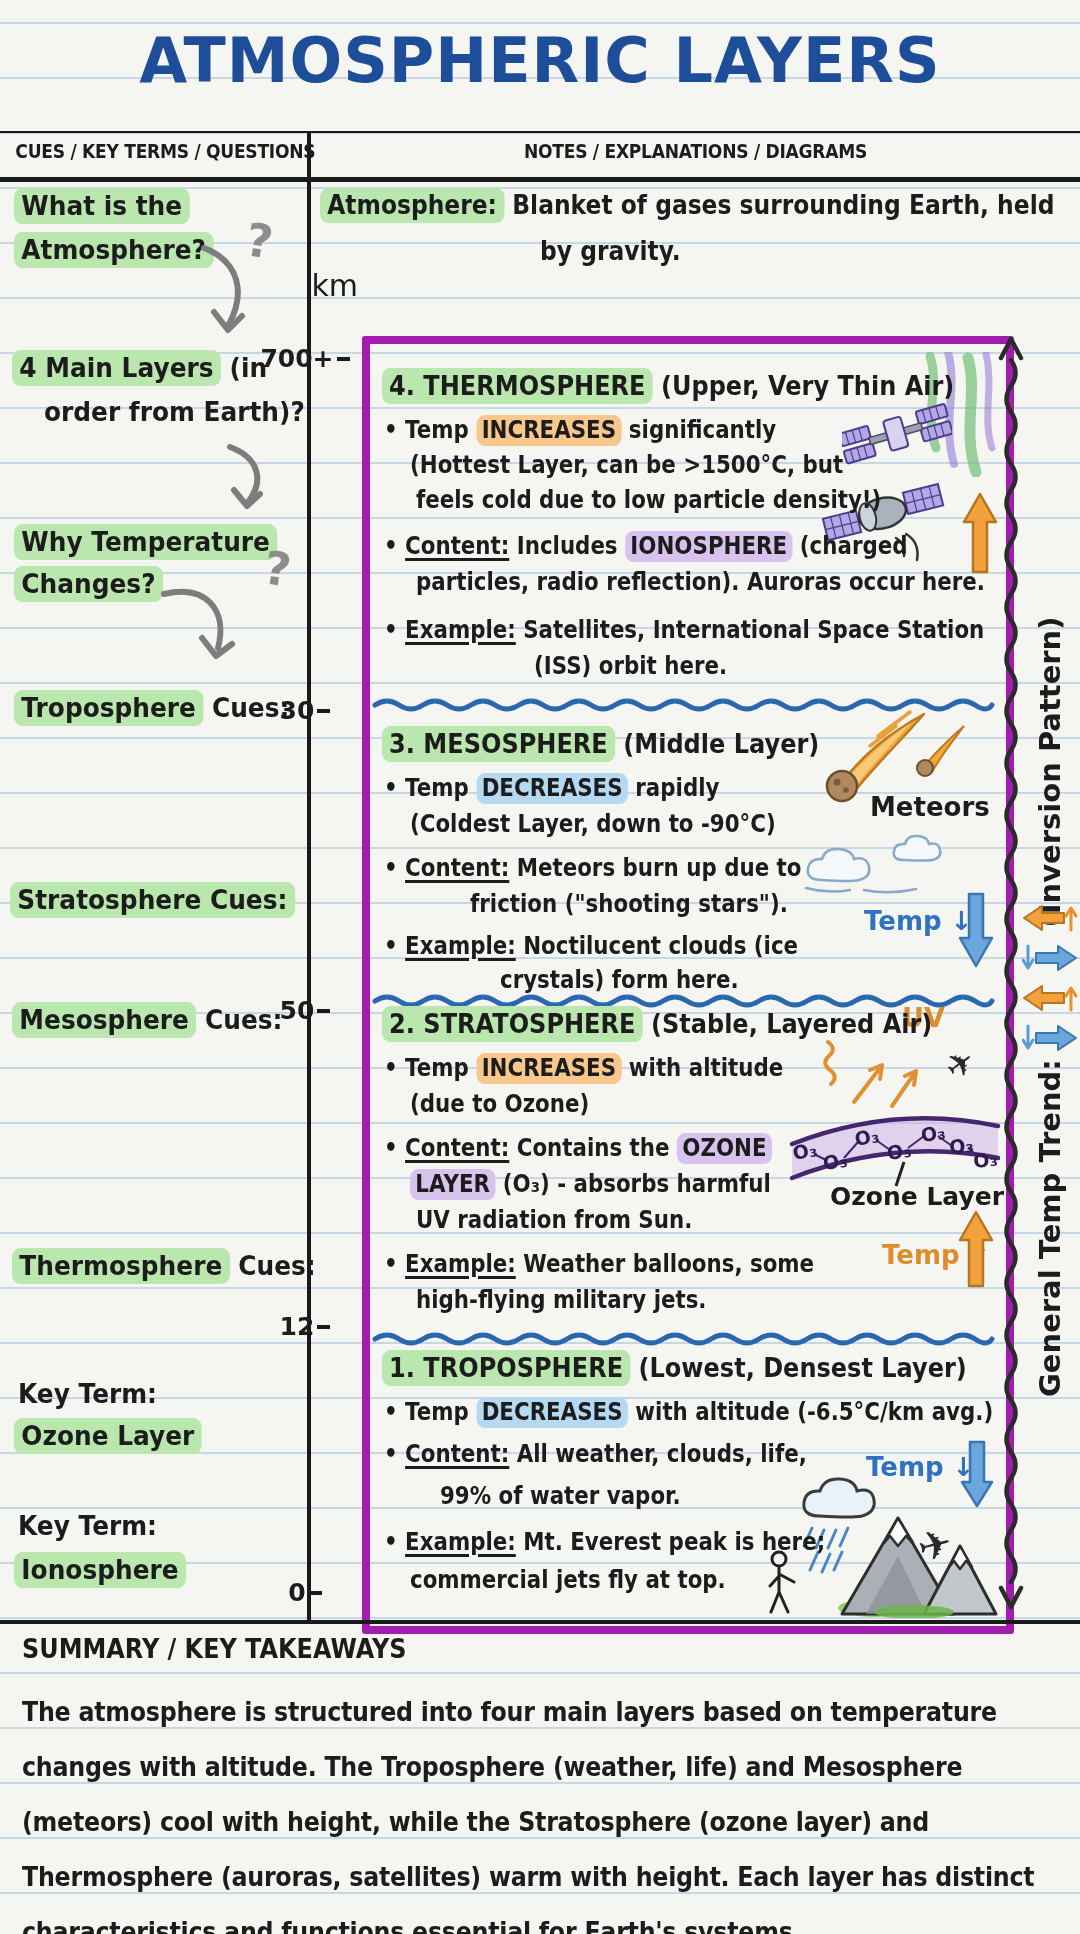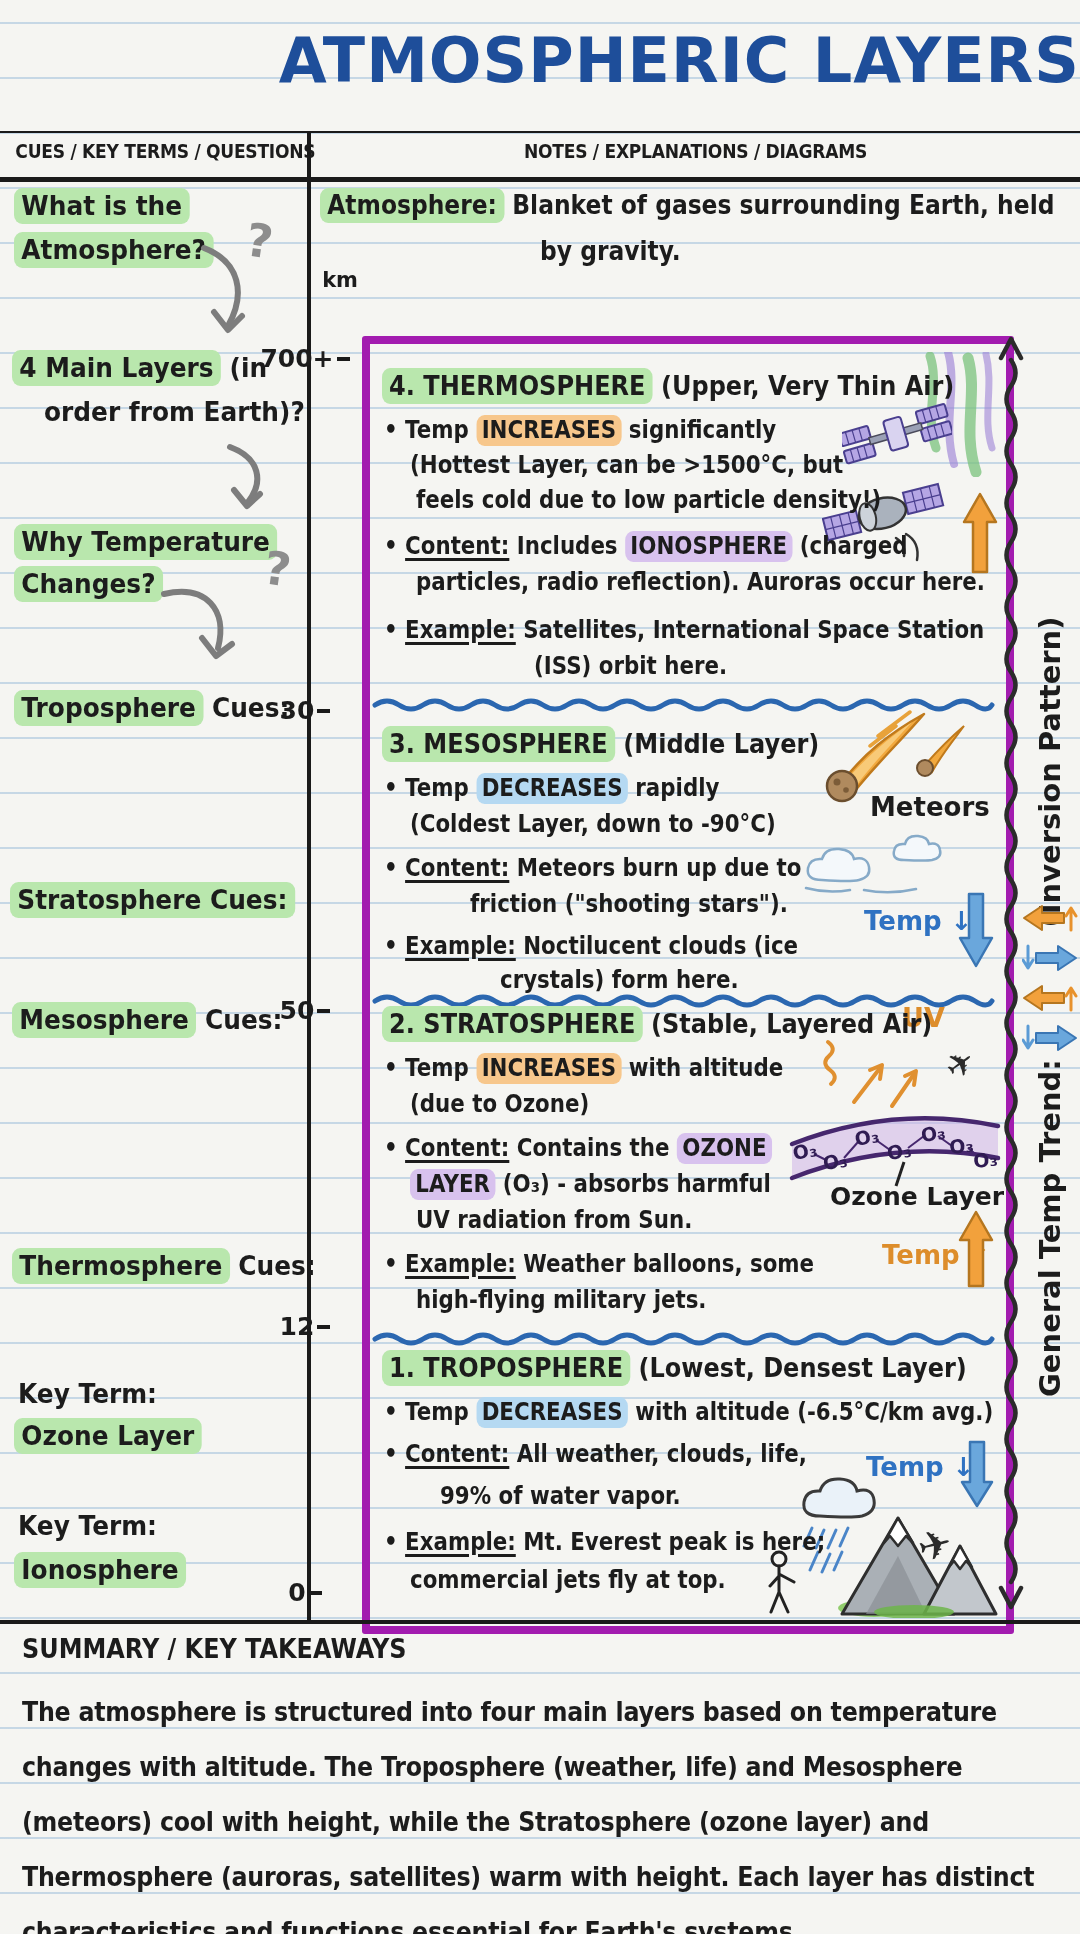--- a/index.html
+++ b/index.html
@@ -9,21 +9,21 @@
         background:repeating-linear-gradient(to bottom,transparent 0 52.5px,rgba(110,160,205,.35) 52.5px 55px);
         pointer-events:none}
   .abs{position:absolute}
   .hline{position:absolute;left:0;width:1080px;background:#1a1a1a}
   .vline{position:absolute;background:#1a1a1a}
   .hl{border-radius:9px;padding:2px 8px 3px;box-decoration-break:clone}
   .hl.g{background:#b9e7ad}
   .hl.o{background:#f7c78c;padding:1px 6px 2px}
   .hl.b{background:#b5d9f2;padding:1px 6px 2px}
   .hl.p{background:#d8c2ee;padding:1px 6px 2px}
-  .title{width:1080px;text-align:right;font-size:62px;font-weight:700;color:#1e4e9a;letter-spacing:1px}
+  .title{width:1080px;text-align:center;font-size:62px;font-weight:700;color:#1e4e9a;letter-spacing:1px}
   .colhdr{font-size:19px;font-weight:700;text-align:center;transform:scaleX(.9);transform-origin:center;white-space:nowrap;letter-spacing:-.3px}
   .cue{font-size:27px;font-weight:700;white-space:nowrap;transform:scaleX(.92);transform-origin:left top}
   .note-line{font-size:26px;font-weight:600;white-space:nowrap;transform:scaleX(.9);transform-origin:left top}
   .bl{font-size:24px;font-weight:600;white-space:nowrap;transform:scaleX(.89);transform-origin:left top}
   .shdr{font-size:27px;font-weight:700;white-space:nowrap;transform:scaleX(.89);transform-origin:left top}
   .u{text-decoration:underline;text-decoration-thickness:2.5px;text-underline-offset:4px}
   .tickrow{position:absolute;display:flex;align-items:center;justify-content:center;font-size:25px;font-weight:700;width:106px;left:252px}
   .tickdash{width:13px;height:4px;background:#1a1a1a;margin-left:3px;flex:0 0 auto}
   .qmark{font-size:46px;font-weight:700;color:#8d8d8d;transform:rotate(8deg)}
   .temp-b{color:#2f72c2;font-size:26px;font-weight:700;white-space:nowrap}
@@ -78,21 +78,21 @@
   <div class="abs cue" style="left:12px;top:1004px"><span class="hl g">Mesosphere</span><span> Cues:</span></div>
   <div class="abs cue" style="left:12px;top:1250px"><span class="hl g">Thermosphere</span><span> Cues:</span></div>
   <div class="abs cue" style="left:18px;top:1378px">Key Term:</div>
   <div class="abs cue" style="left:14px;top:1420px"><span class="hl g">Ozone Layer</span></div>
   <div class="abs cue" style="left:18px;top:1510px">Key Term:</div>
   <div class="abs cue" style="left:14px;top:1554px"><span class="hl g">Ionosphere</span></div>
 
   <div class="abs note-line" style="left:320px;top:190px"><span class="hl g">Atmosphere:</span><span> Blanket of gases surrounding Earth, held</span></div>
   <div class="abs note-line" style="left:540px;top:236px">by gravity.</div>
 
-  <div class="abs" style="left:270px;top:268px;width:88px;text-align:right;font-size:21px;font-weight:700">km</div>
+  <div class="abs" style="left:270px;top:268px;width:88px;text-align:right;font-size:30px;font-weight:400">km</div>
 
   <div class="tickrow" style="top:344px">
       <span>700+</span>
       <span class="tickdash"></span>
     </div>
   <div class="tickrow" style="top:696px">
       <span>30</span>
       <span class="tickdash"></span>
     </div>
   <div class="tickrow" style="top:996px">

